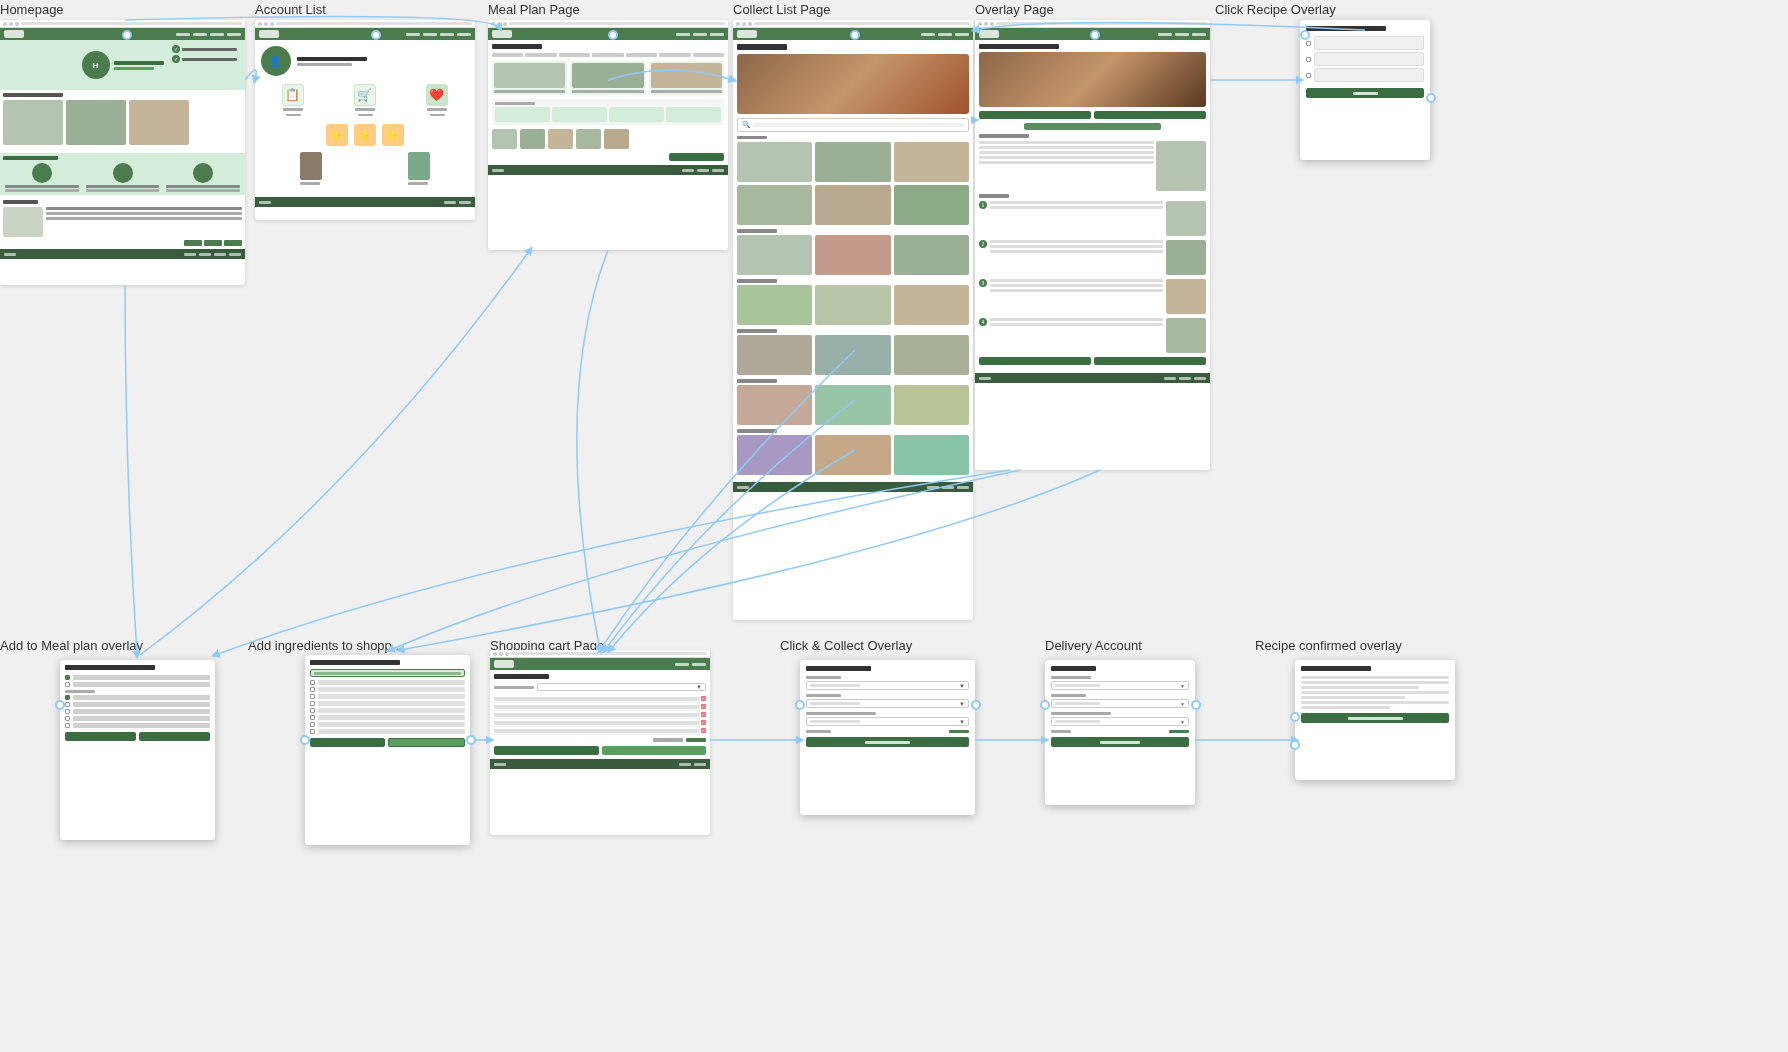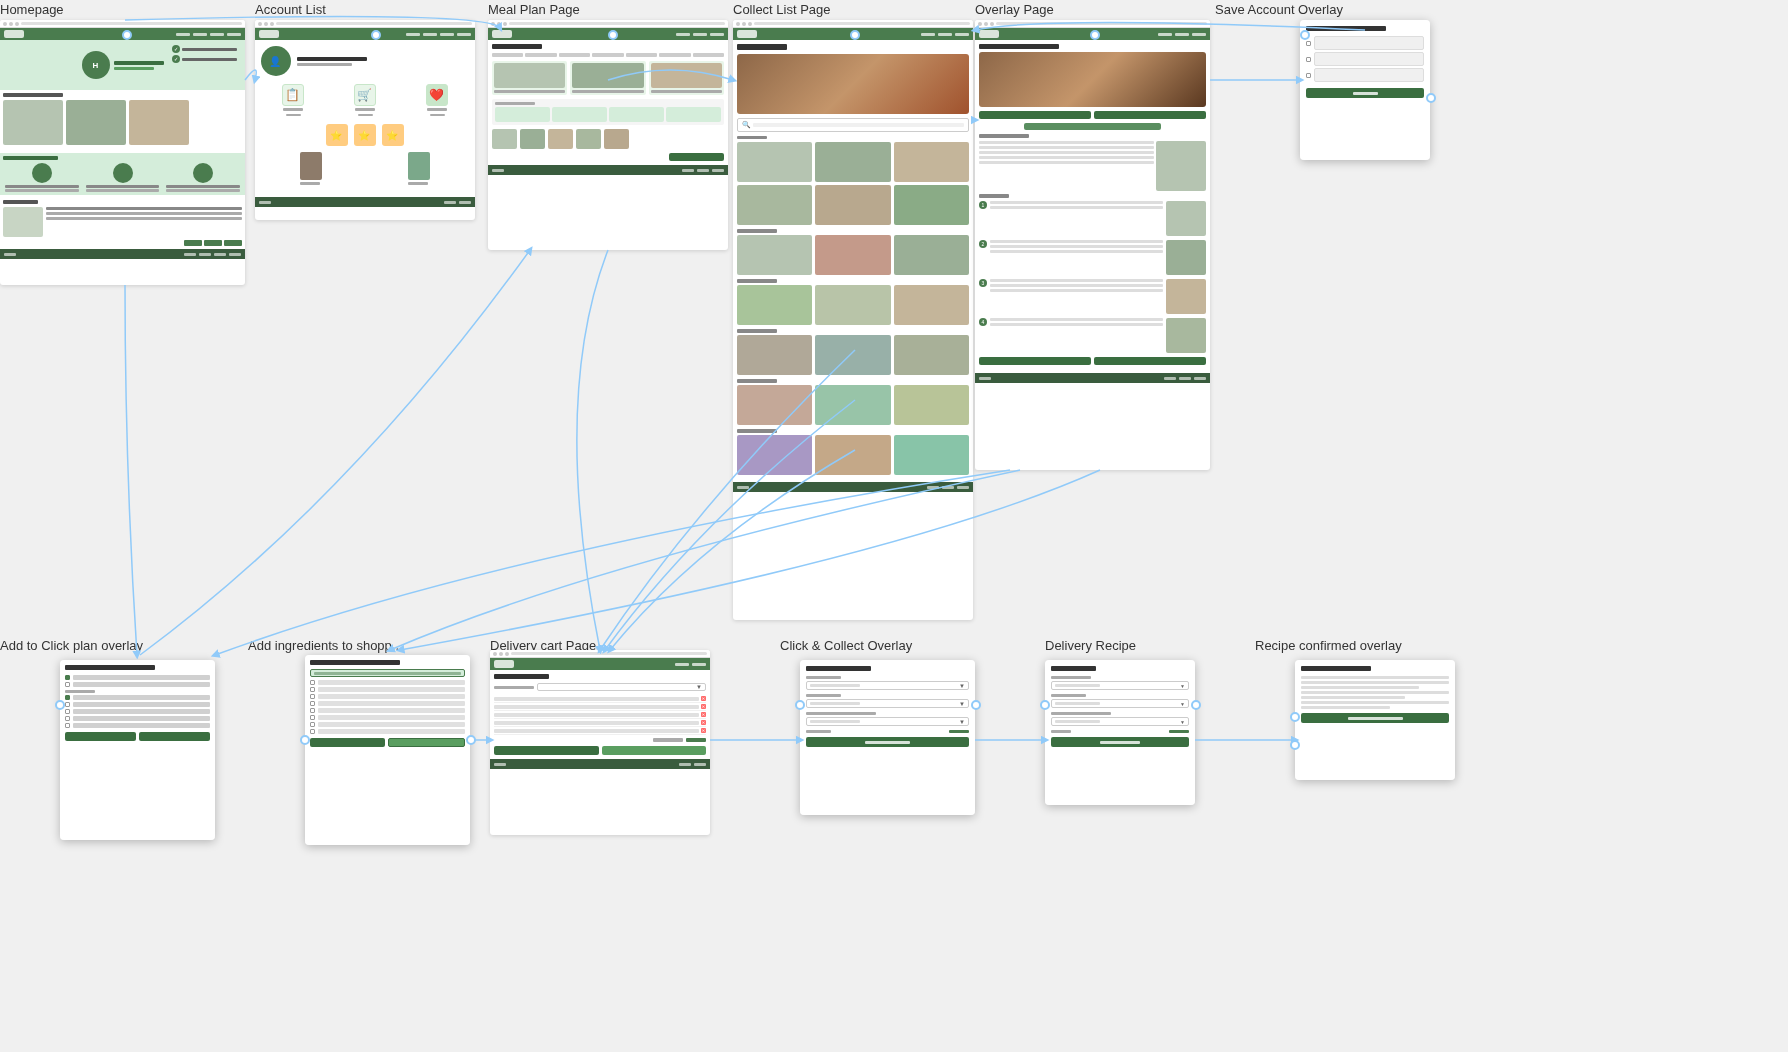--- a/index.html
+++ b/index.html
@@ -281,27 +281,27 @@
     <path d="M140,655 Q350,500 530,250" stroke="#90caf9" stroke-width="1.5" fill="none" marker-end="url(#arrowhead)"></path>
 
     <path d="M1365,30 Q1050,15 975,30" stroke="#90caf9" stroke-width="1.5" fill="none" marker-end="url(#arrowhead)"></path>
   </svg>
 
   <div class="page-label" style="left:0px; top:2px;">Homepage</div>
   <div class="page-label" style="left:255px; top:2px;">Account List</div>
   <div class="page-label" style="left:488px; top:2px;">Meal Plan Page</div>
   <div class="page-label" style="left:733px; top:2px;">Collect List Page</div>
   <div class="page-label" style="left:975px; top:2px;">Overlay Page</div>
-  <div class="page-label" style="left:1215px; top:2px;">Save Account Overlay</div>
-
-  <div class="page-label" style="left:0px; top:638px;">Add to Click plan overlay</div>
+  <div class="page-label" style="left:1215px; top:2px;">Click Recipe Overlay</div>
+
+  <div class="page-label" style="left:0px; top:638px;">Add to Meal plan overlay</div>
   <div class="page-label" style="left:248px; top:638px;">Add ingredients to shopp...</div>
-  <div class="page-label" style="left:490px; top:638px;">Delivery cart Page</div>
+  <div class="page-label" style="left:490px; top:638px;">Shopping cart Page</div>
   <div class="page-label" style="left:780px; top:638px;">Click &amp; Collect Overlay</div>
-  <div class="page-label" style="left:1045px; top:638px;">Delivery Recipe</div>
+  <div class="page-label" style="left:1045px; top:638px;">Delivery Account</div>
   <div class="page-label" style="left:1255px; top:638px;">Recipe confirmed overlay</div>
 
   <div class="frame" style="left:0px; top:20px; width:245px; height:265px;">
 
     <div class="frame-nav">
       <div class="frame-nav-dot"></div>
         <div class="frame-nav-dot"></div>
         <div class="frame-nav-dot"></div>
       <div class="frame-nav-bar"></div>
     </div>

